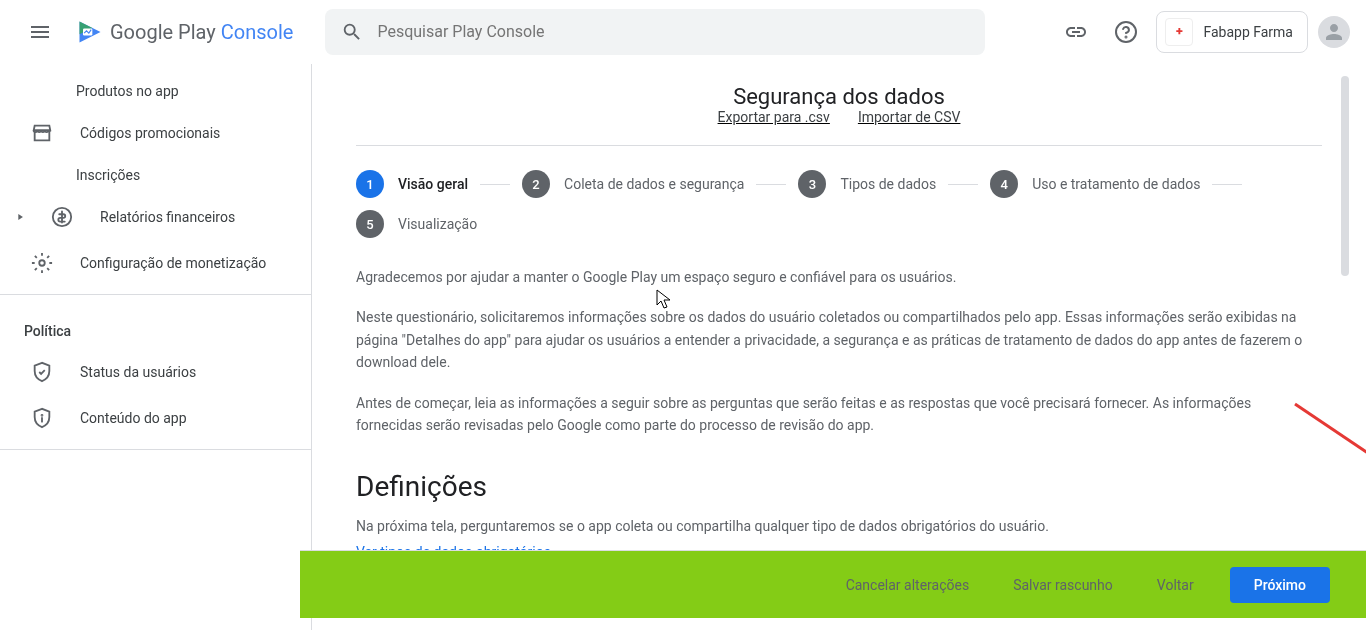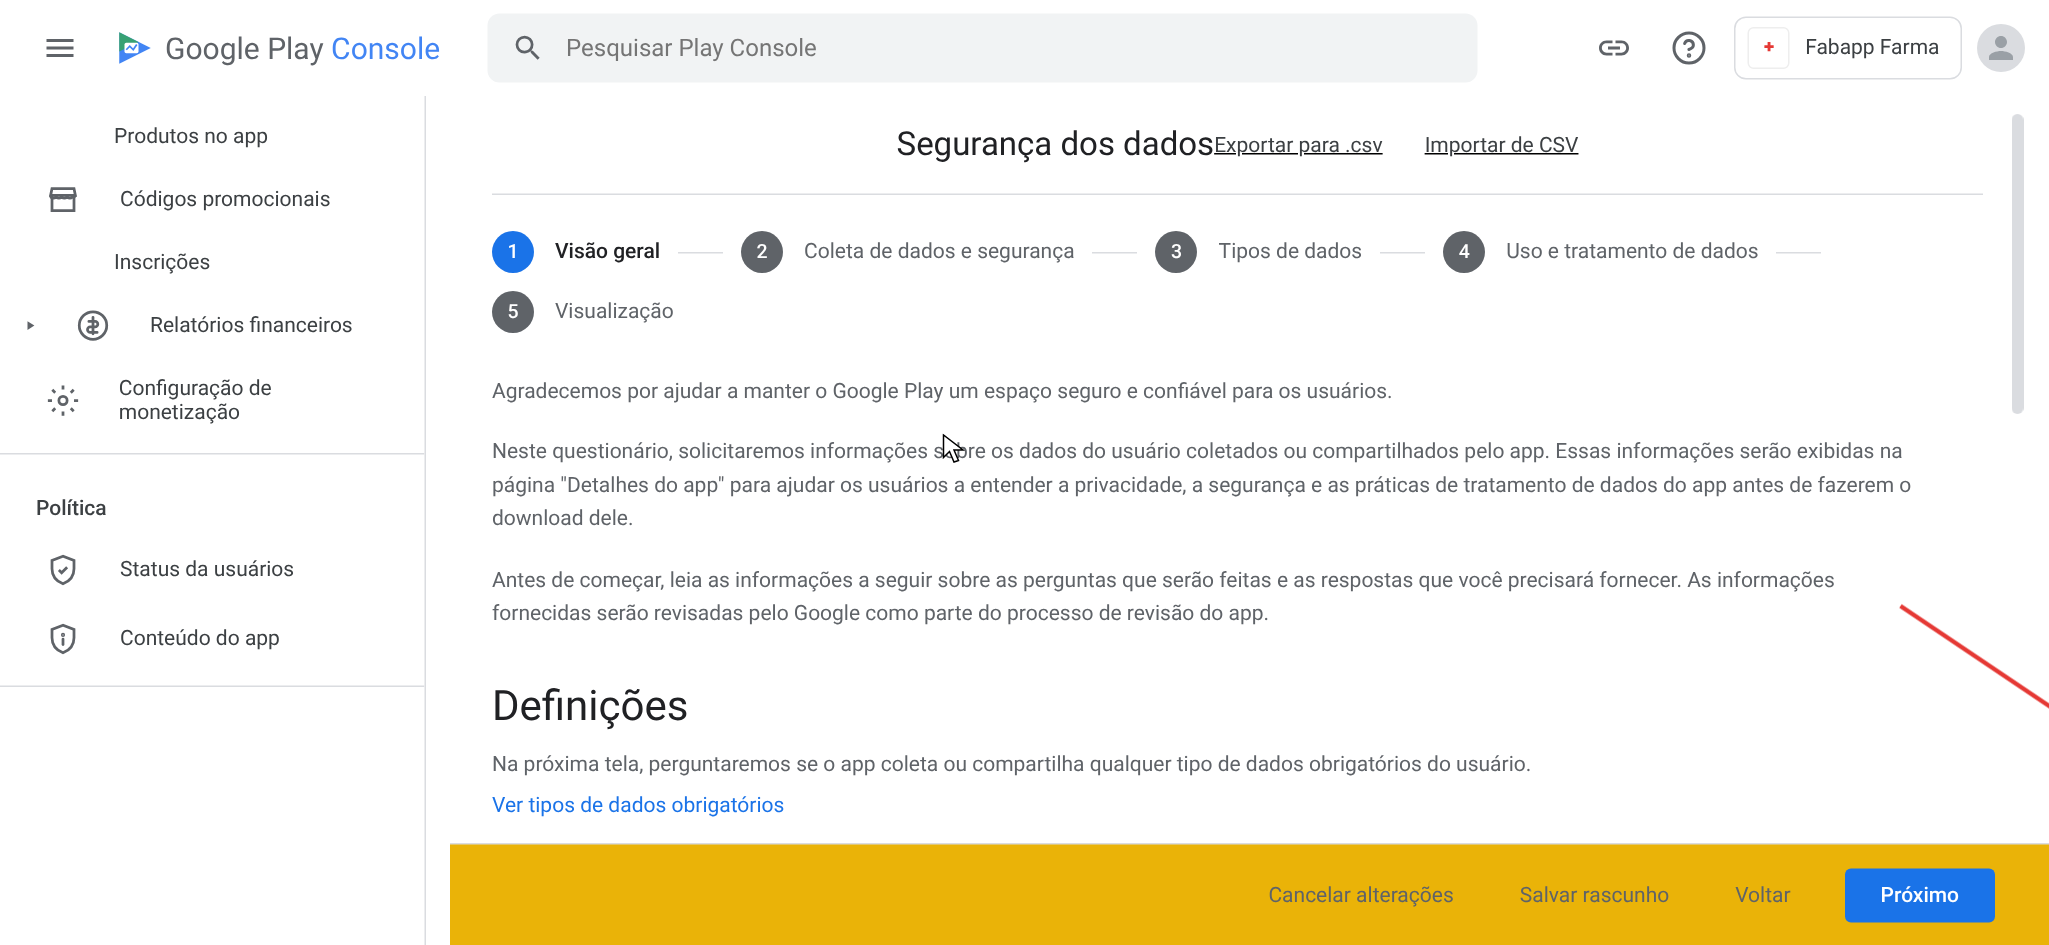--- a/index.html
+++ b/index.html
@@ -14,48 +14,48 @@
     .search-bar { flex: 1; max-width: 660px; height: 46px; background: #f1f3f4; border-radius: 8px; display: flex; align-items: center; padding: 0 16px; gap: 14px; }
     .search-bar input { flex: 1; border: none; background: none; outline: none; font-size: 16px; color: #5f6368; }
     .header-right { display: flex; align-items: center; gap: 10px; margin-left: auto; }
     .header-icon-btn { width: 40px; height: 40px; border: none; background: none; cursor: pointer; display: flex; align-items: center; justify-content: center; border-radius: 50%; color: #5f6368; }
     .dev-chip { display: flex; align-items: center; gap: 10px; border: 1px solid #dadce0; border-radius: 8px; padding: 6px 14px 6px 8px; height: 42px; cursor: pointer; }
     .dev-chip-icon { width: 28px; height: 28px; border: 1px solid #eee; border-radius: 4px; display: flex; align-items: center; justify-content: center; font-size: 8px; color: #e53935; font-weight: bold; }
     .dev-chip-name { font-size: 14px; color: #3c4043; }
     .avatar { width: 32px; height: 32px; border-radius: 50%; background: #dadce0; display: flex; align-items: center; justify-content: center; }
     
     .main { display: flex; height: calc(100% - 64px); }
-    .sidebar { width: 284px; border-right: 1px solid #dadce0; overflow-y: auto; padding: 8px 0; }
+    .sidebar { width: 312px; border-right: 1px solid #dadce0; overflow-y: auto; padding: 8px 0; }
     .sidebar-item { display: flex; align-items: center; gap: 26px; padding: 11px 24px 11px 30px; font-size: 14px; color: #3c4043; cursor: pointer; }
     .sidebar-item.sub { padding-left: 76px; }
     .sidebar-icon { width: 24px; height: 24px; display: flex; align-items: center; justify-content: center; color: #5f6368; }
     .sidebar-item.expandable { padding-left: 10px; }
     .sidebar-section-header { padding: 20px 24px 10px 24px; font-size: 14px; color: #3c4043; font-weight: 500; }
     .sidebar-divider { height: 1px; background: #dadce0; margin: 8px 0; }
     
     .content { flex: 1; overflow-y: auto; padding: 20px 44px 80px 44px; position: relative; }
-    .page-header { display: flex; justify-content: center; align-items: center; padding-bottom: 20px; border-bottom: 1px solid #dadce0; margin-bottom: 24px; }
+    .page-header { display: flex; justify-content: space-between; align-items: center; padding-bottom: 20px; border-bottom: 1px solid #dadce0; margin-bottom: 24px; flex-direction: column; }
     .page-title { font-size: 22px; color: #202124; font-weight: 400; }
     .header-actions { display: flex; gap: 28px; text-decoration: underline; }
     .header-action { font-size: 14px; color: #3c4043; cursor: pointer; background: none; border: none; }
     
     .stepper { display: flex; flex-wrap: wrap; gap: 0; margin-bottom: 28px; align-items: center; }
     .step { display: flex; align-items: center; gap: 14px; }
     .step-circle { width: 28px; height: 28px; border-radius: 50%; display: flex; align-items: center; justify-content: center; font-size: 13px; font-weight: 500; color: #fff; }
     .step-circle.active { background: #1a73e8; }
     .step-circle.inactive { background: #5f6368; }
     .step-label { font-size: 14px; color: #5f6368; }
     .step-label.active { color: #202124; font-weight: 500; }
     .step-divider { width: 30px; height: 1px; background: #dadce0; margin: 0 12px; }
     
     .body-text { font-size: 14px; color: #5f6368; line-height: 1.6; margin-bottom: 18px; max-width: 960px; }
     .section-heading { font-size: 28px; color: #202124; font-weight: 400; margin-top: 34px; margin-bottom: 12px; }
     .link { color: #1a73e8; font-size: 14px; cursor: pointer; }
     
-    .footer { position: fixed; bottom: 0; left: 300px; right: 0; height: 68px; background: #eab308; border-top: 1px solid #dadce0; display: flex; align-items: center; justify-content: flex-end; padding: 0 36px; gap: 28px; }
+    .footer { position: fixed; bottom: 12px; left: 300px; right: 0; height: 68px; background: #84cc16; border-top: 1px solid #dadce0; display: flex; align-items: center; justify-content: flex-end; padding: 0 36px; gap: 28px; }
     .footer-btn { border: none; background: none; font-size: 14px; color: #5f6368; cursor: pointer; padding: 8px; }
     .footer-btn.primary { background: #1a73e8; color: #fff; padding: 10px 24px; border-radius: 4px; font-weight: 500; }
     
     .arrow-annotation { position: absolute; top: 335px; left: 978px; pointer-events: none; z-index: 100; }
     .cursor { position: absolute; top: 225px; left: 344px; pointer-events: none; z-index: 100; }
 
     .scrollbar-track { position: fixed; right: 17px; top: 76px; width: 8px; height: 480px; }
     .scrollbar-thumb { width: 8px; height: 200px; background: #dadce0; border-radius: 4px; }
   </style>
 </head>

